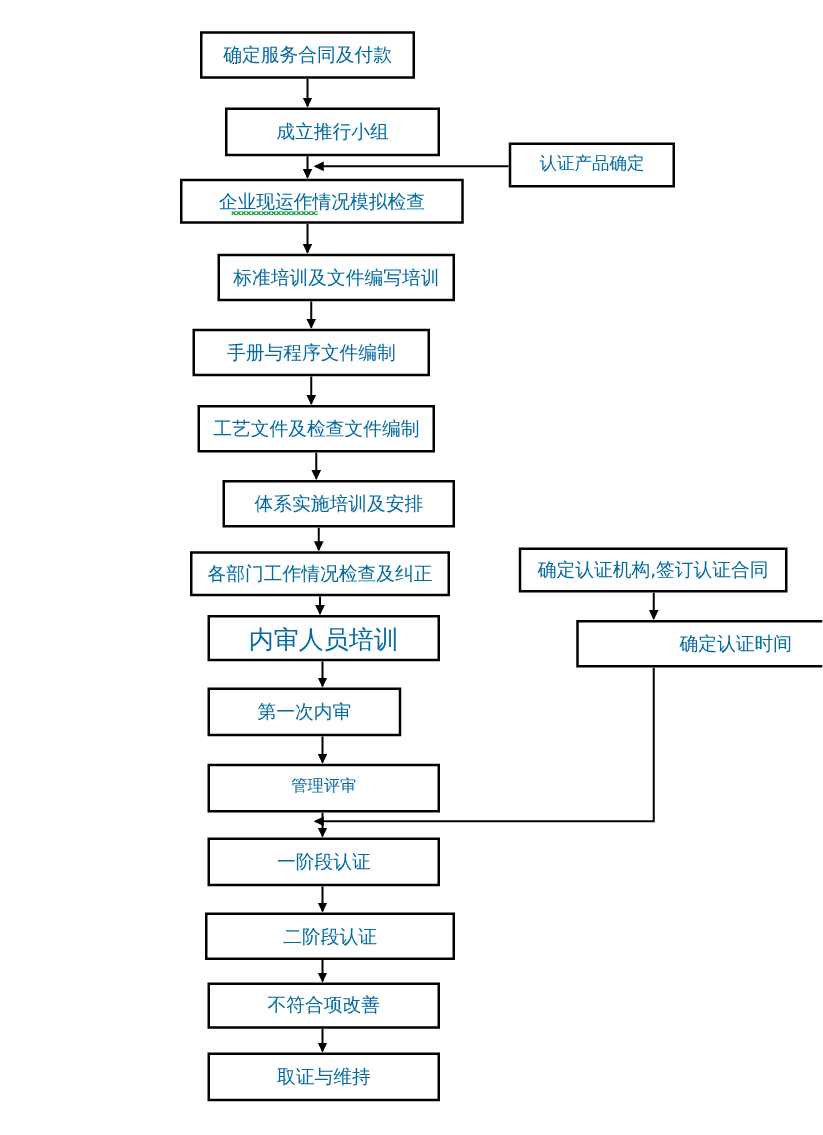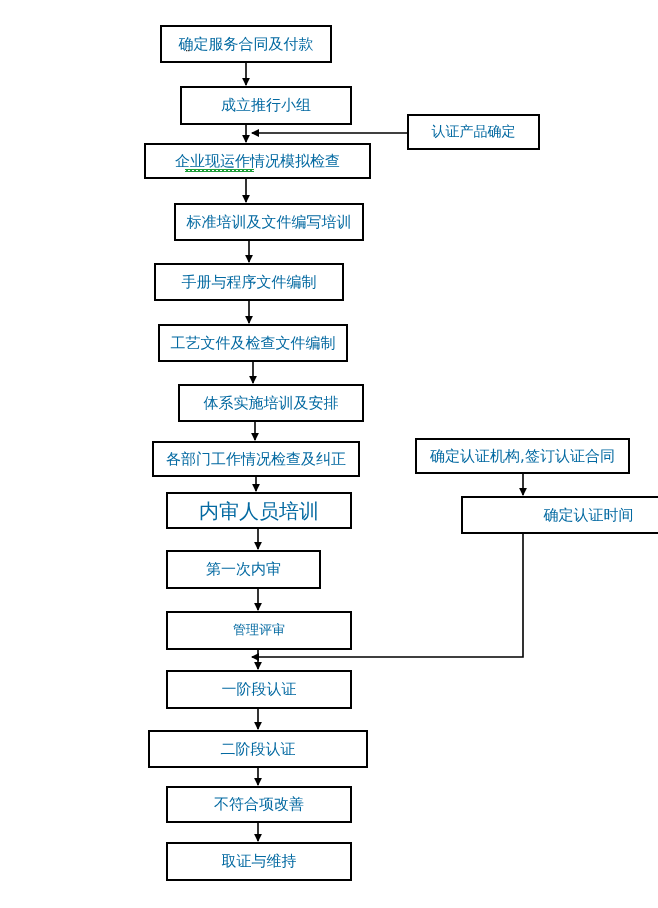--- a/index.html
+++ b/index.html
@@ -138,21 +138,21 @@
   </div>
 
   <div class="node" style="left:166px; top:611px; width:186px; height:39px; font-size:13px;">
     <span class="label">管理评审</span>
   </div>
 
   <div class="node" style="left:166px; top:670px; width:186px; height:39px; font-size:15px;">
     <span class="label">一阶段认证</span>
   </div>
 
-  <div class="node" style="left:148px; top:730px; width:220px; height:38px; font-size:15px;">
+  <div class="node" style="left:164px; top:730px; width:200px; height:38px; font-size:15px;">
     <span class="label">二阶段认证</span>
   </div>
 
   <div class="node" style="left:166px; top:786px; width:186px; height:37px; font-size:15px;">
     <span class="label">不符合项改善</span>
   </div>
 
   <div class="node" style="left:166px; top:842px; width:186px; height:39px; font-size:15px;">
     <span class="label">取证与维持</span>
   </div>

